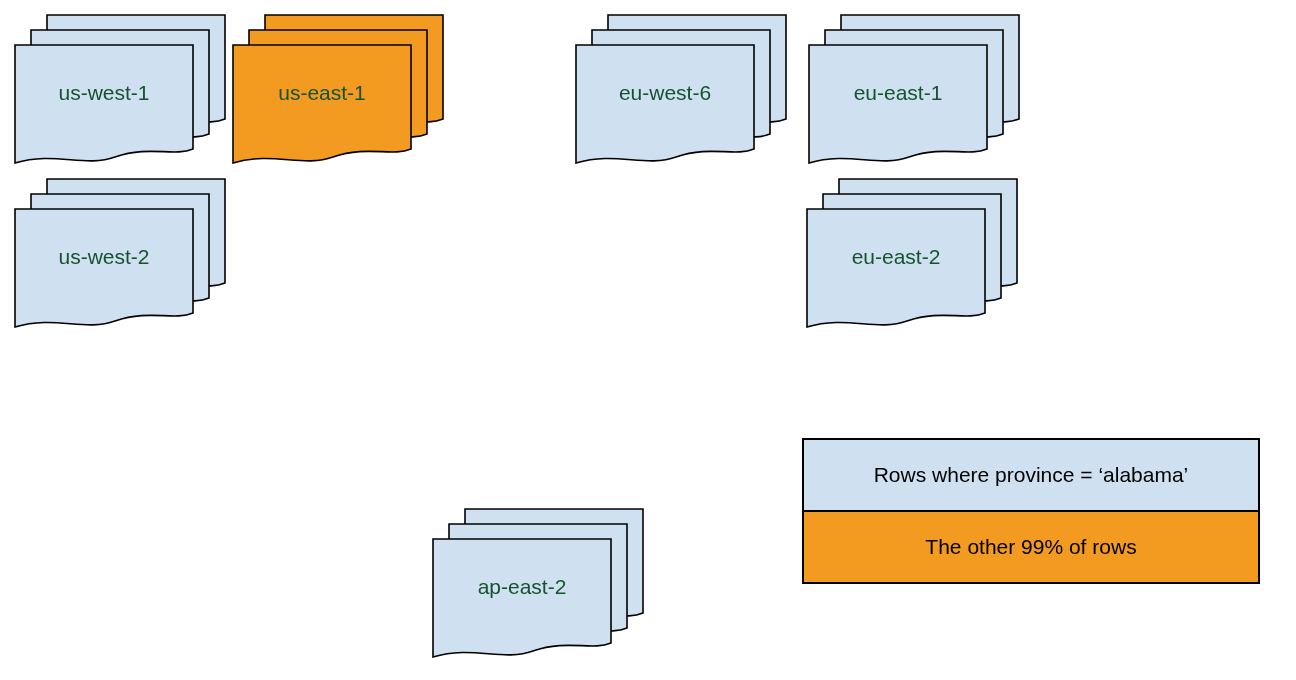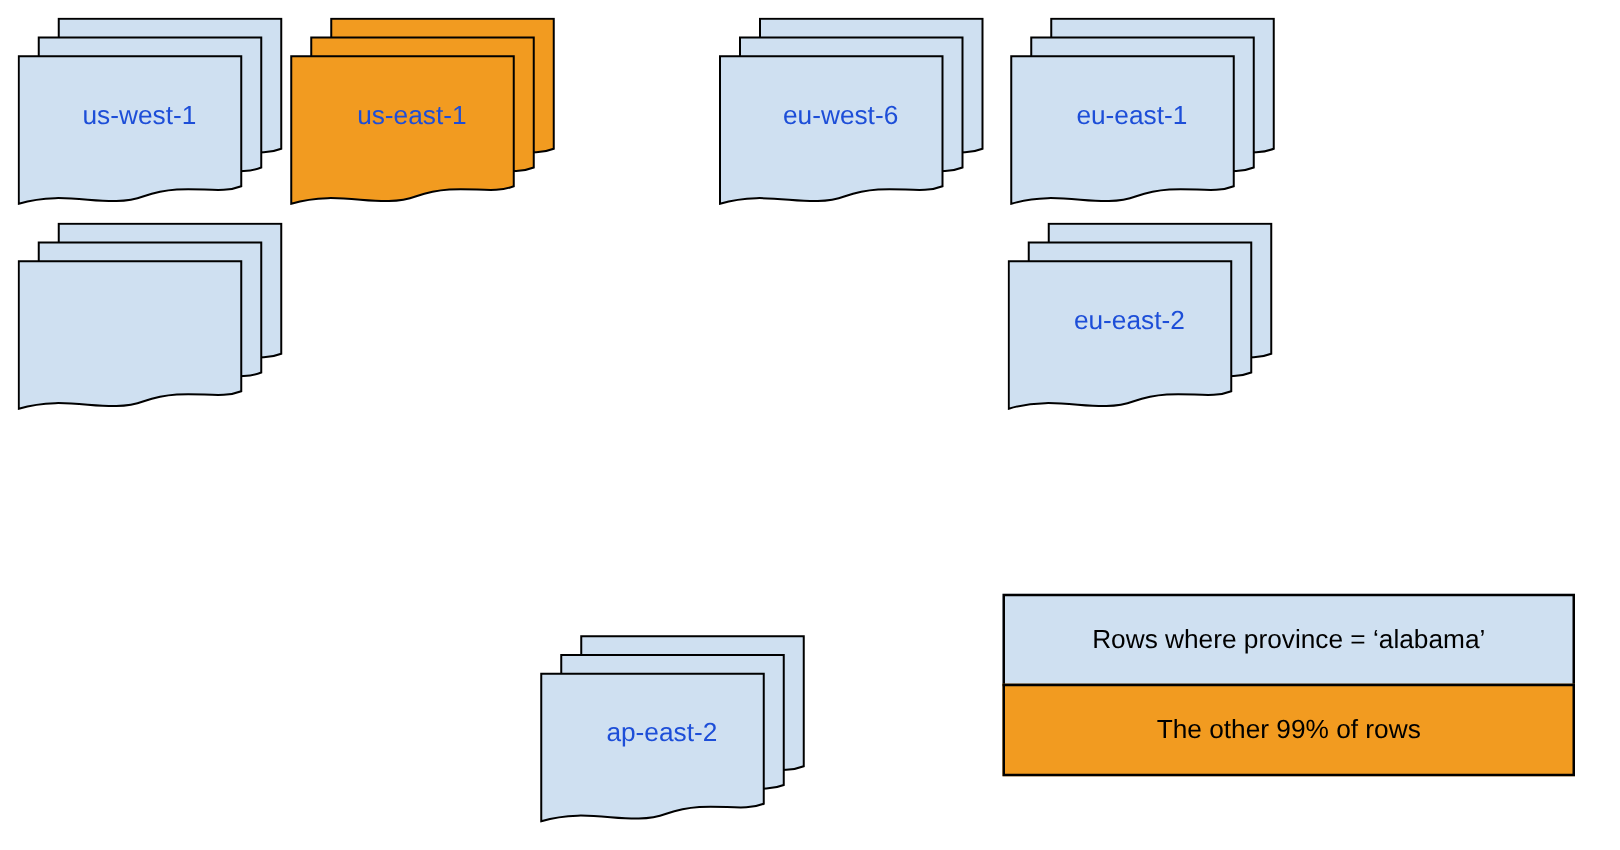--- a/index.html
+++ b/index.html
@@ -31,27 +31,27 @@
   .stack-svg use {
     stroke: var(--stroke, #000);
     stroke-width: 1.6;
   }
   .stack.blue .stack-svg use   { fill: var(--doc-blue, #cfe0f1); }
   .stack.orange .stack-svg use { fill: var(--doc-orange, #f29b20); }
   .stack-label {
     position: absolute;
     left: 1px;
     top: 31px;
-    width: 193px;
+    width: 178px;
     height: 95px;
     display: flex;
     align-items: center;
     justify-content: center;
     font-size: 21px;
-    color: #1d4ed8;
+    color: #14532d;
     pointer-events: none;
   }
 
   
   .pos-usw1 { left: 14px;  top: 14px;  }
   .pos-use1 { left: 232px; top: 14px;  }
   .pos-euw1 { left: 575px; top: 14px;  }
   .pos-eue1 { left: 808px; top: 14px;  }
   .pos-usw2 { left: 14px;  top: 178px; }
   .pos-use2 { left: 238px; top: 178px; }
@@ -70,21 +70,20 @@
   .legend-row {
     box-sizing: border-box;
     width: 100%;
     height: 74px;
     border: 2px solid var(--stroke, #000);
     display: flex;
     align-items: center;
     justify-content: center;
     font-size: 21px;
     color: #000;
-    margin-top: 37px;
   }
   .legend-row + .legend-row { margin-top: -2px; }
   .legend-row.blue   { background: var(--doc-blue, #cfe0f1); }
   .legend-row.orange { background: var(--doc-orange, #f29b20); justify-content: center; }
 </style>
 </head>
 <body>
 
 <svg width="0" height="0" style="position:absolute" aria-hidden="true">
   <defs>
@@ -129,20 +128,21 @@
     </svg>
     <div class="stack-label">eu-east-1</div>
   </div>
 
   <div class="stack blue pos-usw2">
     <svg class="stack-svg" width="213" height="153" viewBox="0 0 213 153">
       <use href="#docpage" x="33" y="1"></use>
         <use href="#docpage" x="17" y="16"></use>
         <use href="#docpage" x="1" y="31"></use>
     </svg>
+    <div class="stack-label">us-west-2</div>
   </div>
 
 
 
   <div class="stack blue pos-eue2">
     <svg class="stack-svg" width="213" height="153" viewBox="0 0 213 153">
       <use href="#docpage" x="33" y="1"></use>
         <use href="#docpage" x="17" y="16"></use>
         <use href="#docpage" x="1" y="31"></use>
     </svg>

